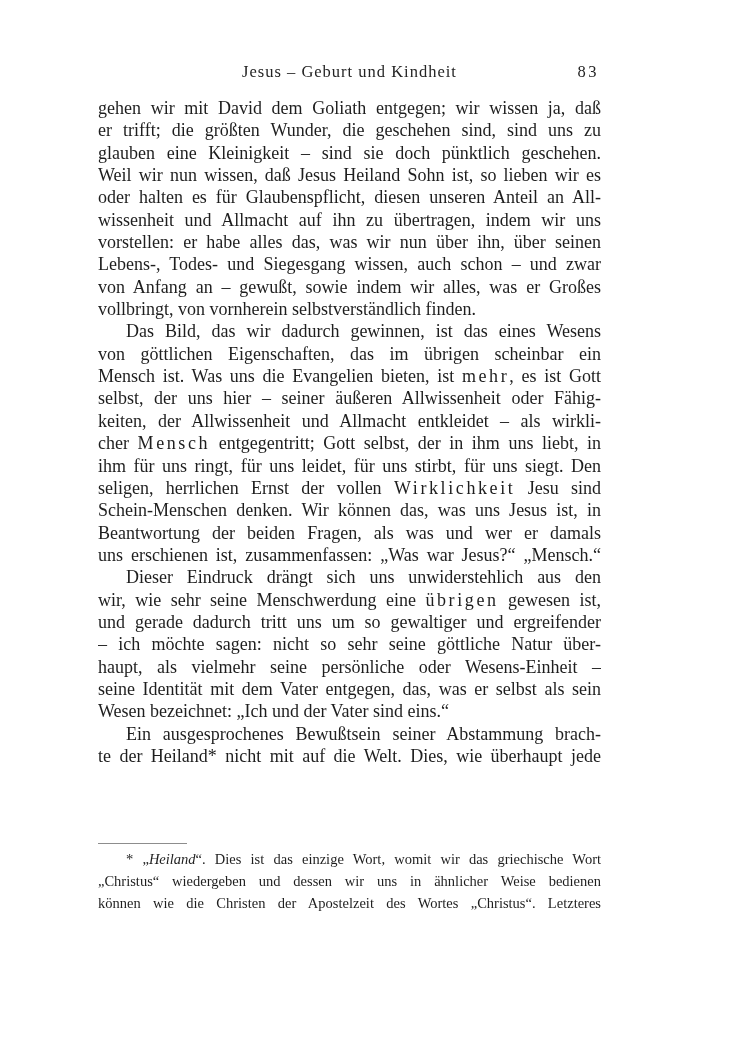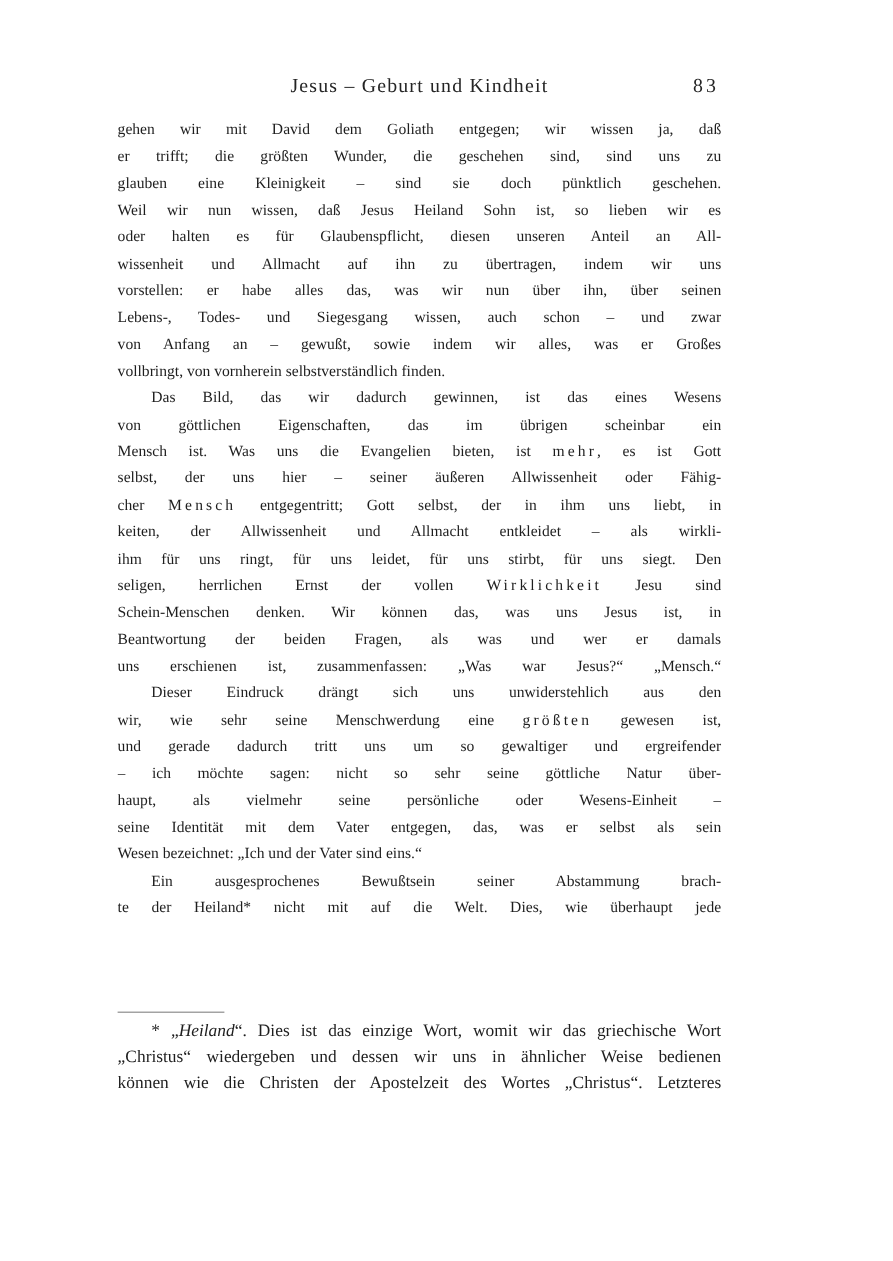--- a/index.html
+++ b/index.html
@@ -32,21 +32,21 @@
     letter-spacing: 2.5px;
   }
   .textblock {
     position: absolute;
     left: 98px;
     width: 503px;
   }
   #body-text { top: 97px; }
   #footnote  { top: 841px; }
   .line {
-    font-size: 13px;
+    font-size: 18px;
     line-height: 22.35px;
     height: 22.35px;
     text-align: justify;
     text-align-last: justify;
     overflow: hidden;
     white-space: normal;
   }
   .line.endline { text-align-last: left; }
   .line.indent  { text-indent: 28px; }
   .fn .line {
@@ -81,29 +81,29 @@
       <div class="line"><span>oder halten es für Glaubenspflicht, diesen unseren Anteil an All-</span></div>
       <div class="line"><span>wissenheit und Allmacht auf ihn zu übertragen, indem wir uns</span></div>
       <div class="line"><span>vorstellen: er habe alles das, was wir nun über ihn, über seinen</span></div>
       <div class="line"><span>Lebens-, Todes- und Siegesgang wissen, auch schon – und zwar</span></div>
       <div class="line"><span>von Anfang an – gewußt, sowie indem wir alles, was er Großes</span></div>
       <div class="line endline"><span>vollbringt, von vornherein selbstverständlich finden.</span></div>
       <div class="line indent"><span>Das Bild, das wir dadurch gewinnen, ist das eines Wesens</span></div>
       <div class="line"><span>von göttlichen Eigenschaften, das im übrigen scheinbar ein</span></div>
       <div class="line"><span>Mensch ist. Was uns die Evangelien bieten, ist </span><span class="spaced">mehr</span><span>, es ist Gott</span></div>
       <div class="line"><span>selbst, der uns hier – seiner äußeren Allwissenheit oder Fähig-</span></div>
+      <div class="line"><span>keiten, der Allwissenheit und Allmacht entkleidet – als wirkli-</span></div>
       <div class="line"><span>cher </span><span class="spaced">Mensch</span><span> entgegentritt; Gott selbst, der in ihm uns liebt, in</span></div>
-      <div class="line"><span>keiten, der Allwissenheit und Allmacht entkleidet – als wirkli-</span></div>
       <div class="line"><span>ihm für uns ringt, für uns leidet, für uns stirbt, für uns siegt. Den</span></div>
       <div class="line"><span>seligen, herrlichen Ernst der vollen </span><span class="spaced">Wirklichkeit</span><span> Jesu sind</span></div>
       <div class="line"><span>Schein-Menschen denken. Wir können das, was uns Jesus ist, in</span></div>
       <div class="line"><span>Beantwortung der beiden Fragen, als was und wer er damals</span></div>
       <div class="line"><span>uns erschienen ist, zusammenfassen: „Was war Jesus?“ „Mensch.“</span></div>
       <div class="line indent"><span>Dieser Eindruck drängt sich uns unwiderstehlich aus den</span></div>
-      <div class="line"><span>wir, wie sehr seine Menschwerdung eine </span><span class="spaced">größten</span><span> gewesen ist,</span></div>
+      <div class="line"><span>wir, wie sehr seine Menschwerdung eine </span><span class="spaced">übrigen</span><span> gewesen ist,</span></div>
       <div class="line"><span>und gerade dadurch tritt uns um so gewaltiger und ergreifender</span></div>
       <div class="line"><span>– ich möchte sagen: nicht so sehr seine göttliche Natur über-</span></div>
       <div class="line"><span>haupt, als vielmehr seine persönliche oder Wesens-Einheit –</span></div>
       <div class="line"><span>seine Identität mit dem Vater entgegen, das, was er selbst als sein</span></div>
       <div class="line endline"><span>Wesen bezeichnet: „Ich und der Vater sind eins.“</span></div>
       <div class="line indent"><span>Ein ausgesprochenes Bewußtsein seiner Abstammung brach-</span></div>
       <div class="line"><span>te der Heiland* nicht mit auf die Welt. Dies, wie überhaupt jede</span></div>
     </div>
 
   <div class="textblock fn" id="footnote">

